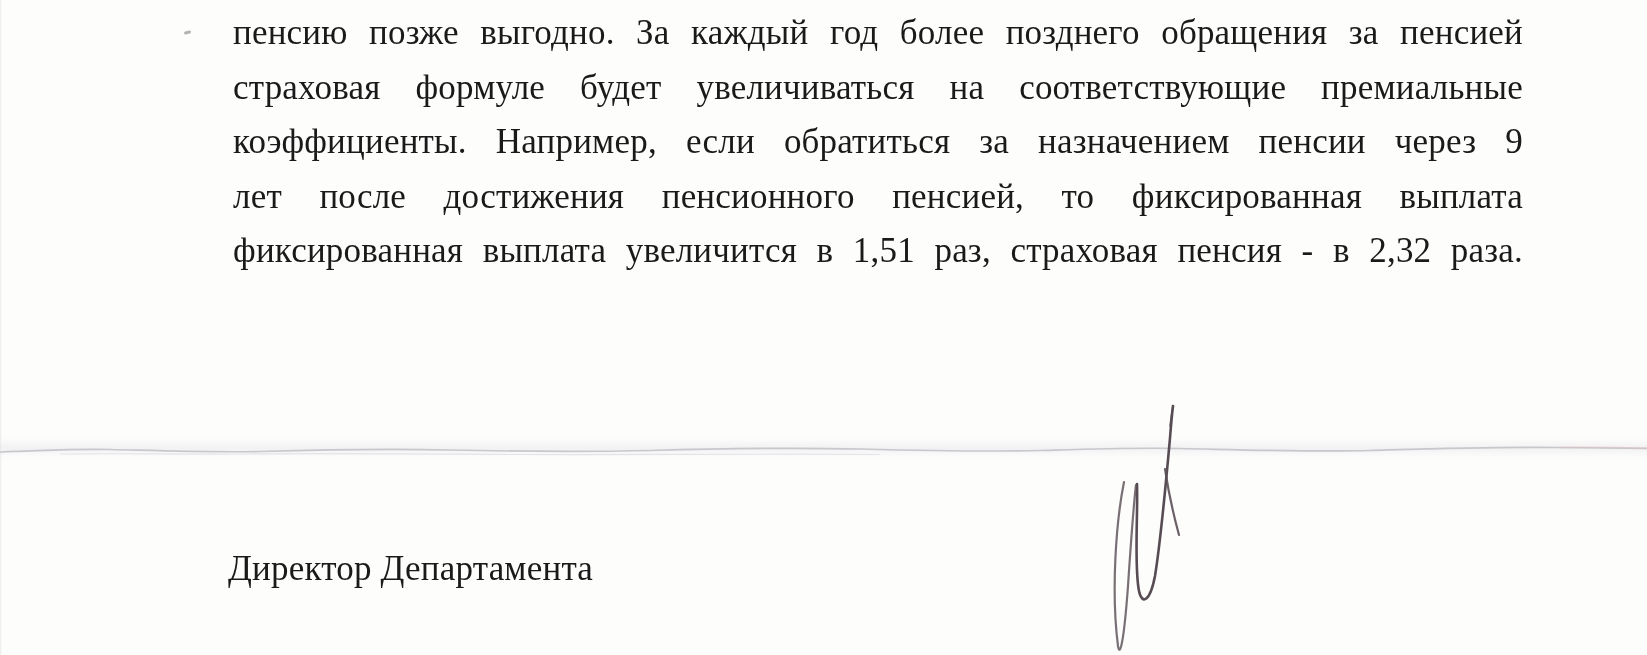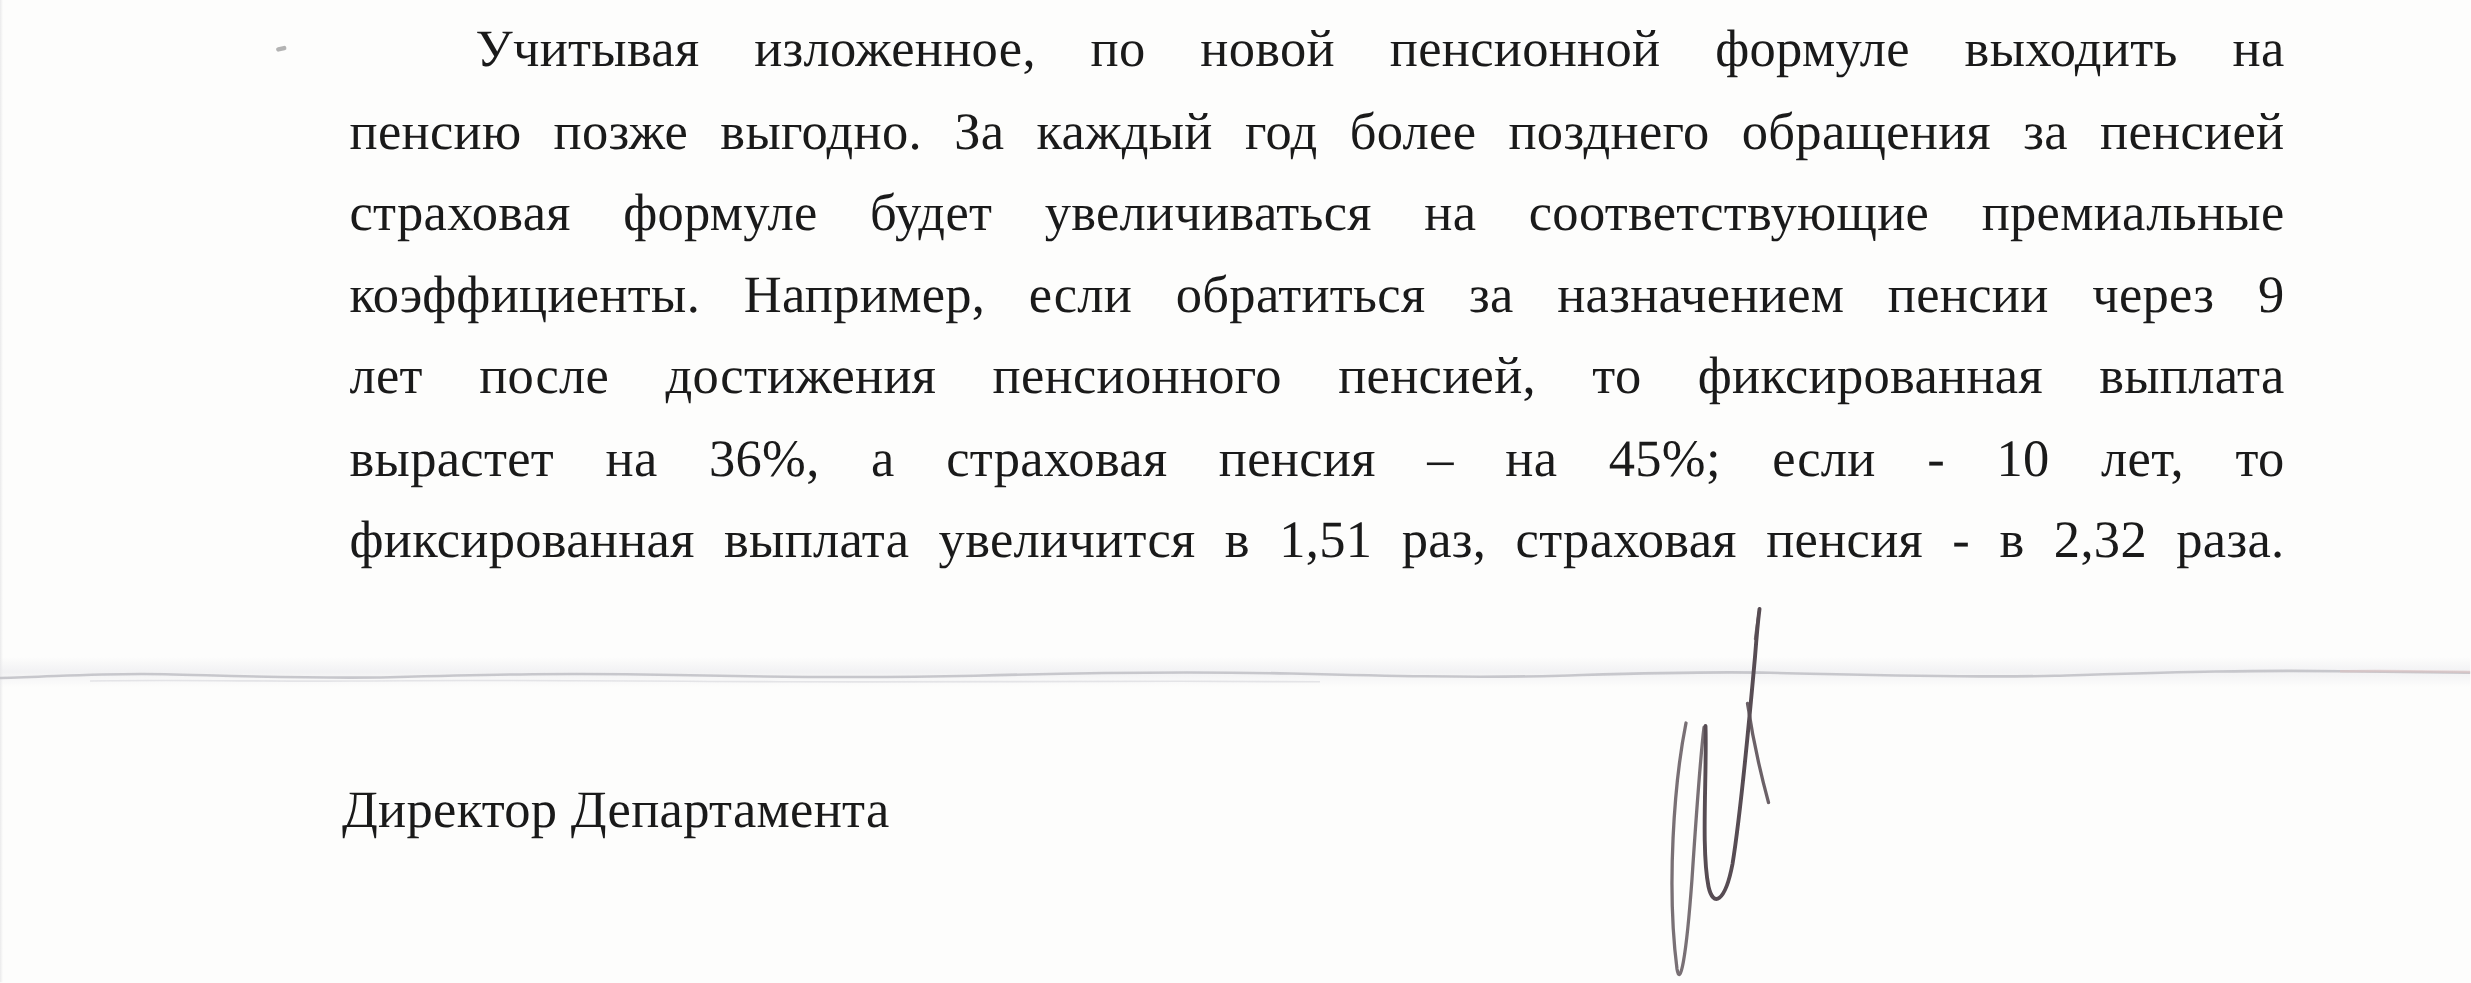--- a/index.html
+++ b/index.html
@@ -59,21 +59,21 @@
     position: absolute;
     left: 1088px;
     top: 398px;
     width: 104px;
     height: 257px;
   }
   
   .sig-row {
     position: absolute;
     left: 228px;
-    top: 513px;
+    top: 542px;
     width: 1274px;
     display: flex;
     justify-content: space-between;
     align-items: baseline;
     font-size: 35px;
     line-height: 54px;
     letter-spacing: 0.2px;
   }
   
   .scan-speck {
@@ -99,26 +99,24 @@
 </style>
 </head>
 <body>
 
 <div class="scan-page">
 
   <div class="scan-edge"></div>
   <div class="scan-speck"></div>
 
   <div class="page-text">
-    <div class="para-line first">Учитывая изложенное, по новой пенсионной формуле выходить на</div>
     <div class="para-line">пенсию позже выгодно. За каждый год более позднего обращения за пенсией</div>
     <div class="para-line">страховая формуле будет увеличиваться на соответствующие премиальные</div>
     <div class="para-line">коэффициенты. Например, если обратиться за назначением пенсии через 9</div>
     <div class="para-line">лет после достижения пенсионного пенсией, то фиксированная выплата</div>
-    <div class="para-line">вырастет на 36%, а страховая пенсия – на 45%; если - 10 лет, то</div>
     <div class="para-line">фиксированная выплата увеличится в 1,51 раз, страховая пенсия - в 2,32 раза.</div>
   </div>
 
   <div class="fold-shade"></div>
 
   <svg class="crease-svg" viewBox="0 0 1647 30" fill="none" xmlns="http://www.w3.org/2000/svg">
     <path d="M0,16 C 40,15 70,12.5 110,13.5 C 170,15 210,16.5 260,15.5 C 330,13.5 380,12.5 450,14
              C 520,15.5 580,16 650,14.5 C 720,12.5 790,11.5 860,13 C 920,14.5 980,16 1040,14.5
              C 1090,13 1130,11.5 1180,12.5 C 1250,14 1310,16 1370,14.5 C 1440,12.5 1500,10.5 1560,11.5
              C 1600,12 1630,12.5 1647,12.5" stroke="#c2c2c8" stroke-width="1.7" opacity="0.9"></path>

